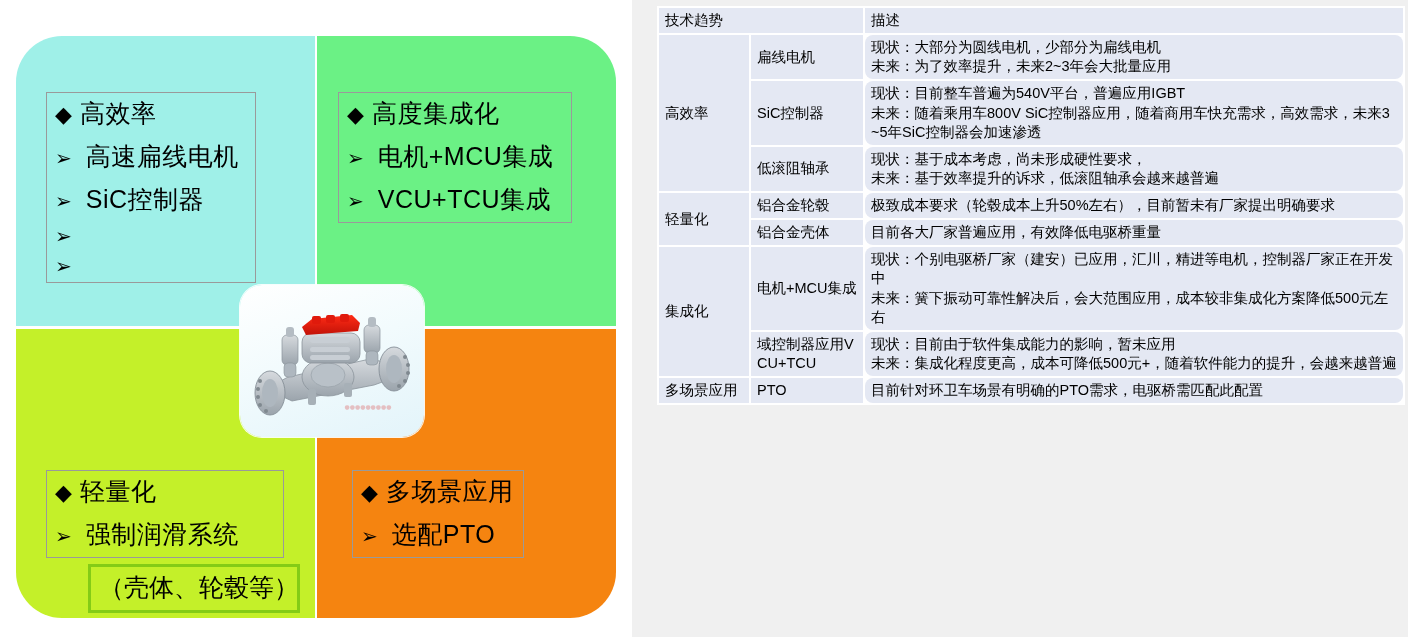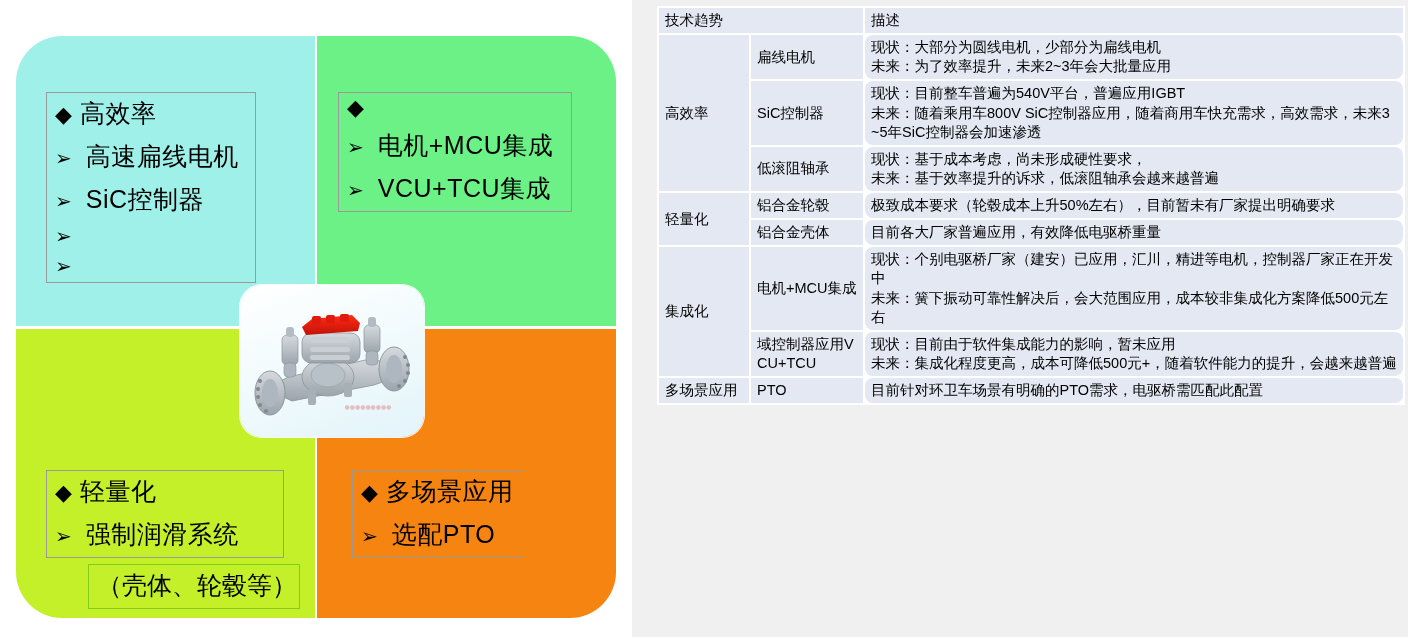--- a/index.html
+++ b/index.html
@@ -107,21 +107,21 @@
     letter-spacing: 0.5px;
   }
   .tline + .tline { margin-top: 10px; }
 
   
   #box-tl { left: 30px;  top: 56px;  width: 210px; }
   #box-tr { left: 322px; top: 56px;  width: 234px; }
   #box-bl { left: 30px;  top: 434px; width: 238px; }
   #box-bl2 {
     left: 72px; top: 528px; width: 212px;
-    border: 1px solid #84cc16;
+    border: 3px solid #84cc16;
     padding: 4px 8px 6px 8px;
     box-sizing: border-box;
     position: absolute;
   }
   #box-br { left: 336px; top: 434px; width: 172px; }
 
   .bl2-text {
     font-size: 25px;
     text-align: center;
     color: #000;
@@ -231,20 +231,21 @@
           <span class="bullet-a">➢</span>
         </div>
         <div class="tline">
           <span class="bullet-a">➢</span>
         </div>
       </div>
 
       <div class="tbox" id="box-tr">
         <div class="tline">
           <span class="bullet-d">◆</span>
+          <span class="t-head">高度集成化</span>
         </div>
         <div class="tline">
           <span class="bullet-a">➢</span>
           <span class="t-item">电机+MCU集成</span>
         </div>
         <div class="tline">
           <span class="bullet-a">➢</span>
           <span class="t-item">VCU+TCU集成</span>
         </div>
       </div>

